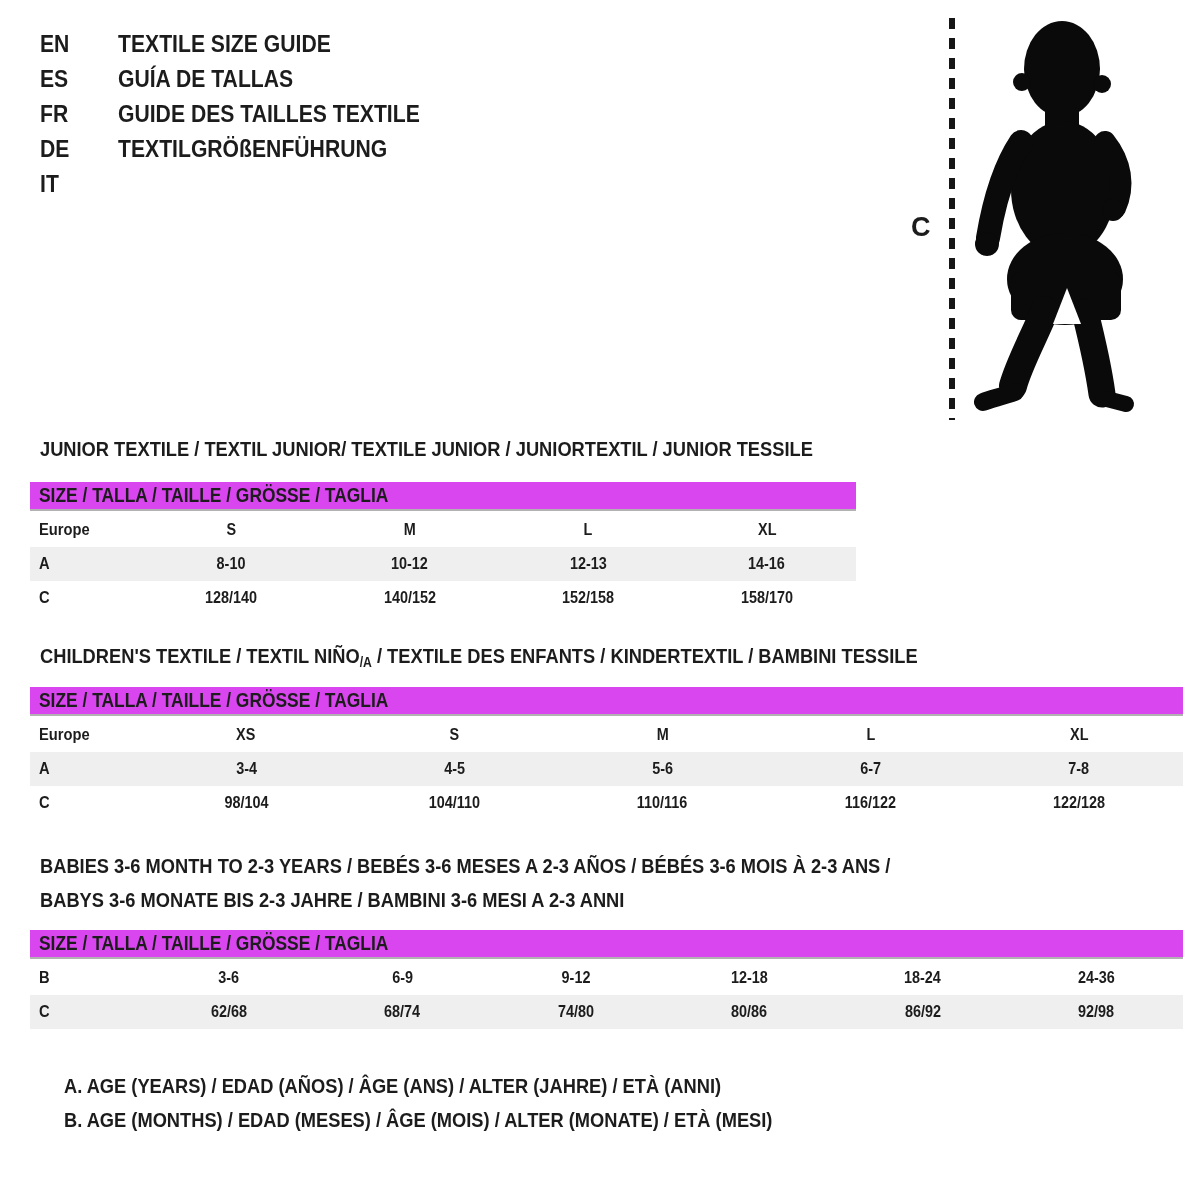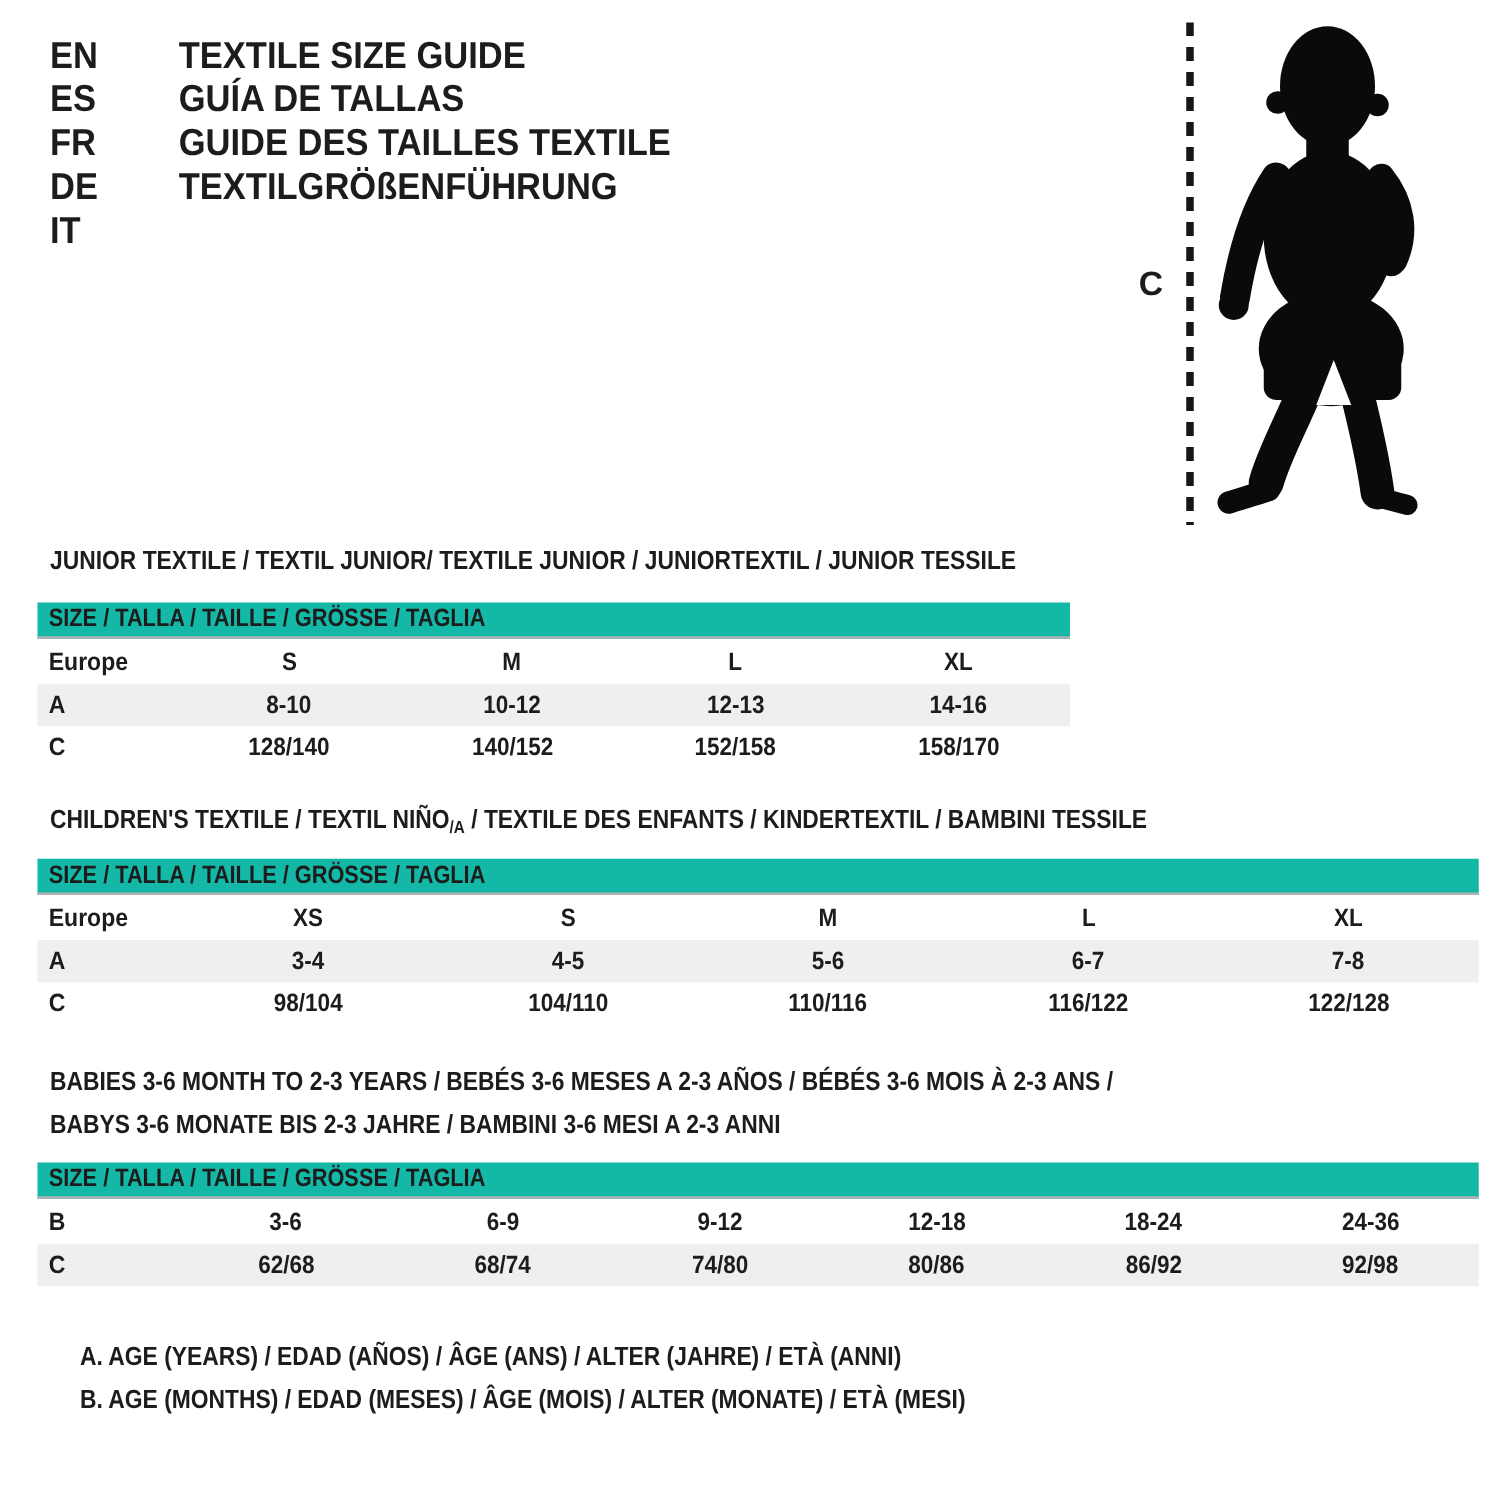--- a/index.html
+++ b/index.html
@@ -7,21 +7,21 @@
     width:1200px;height:1200px;position:relative;background:#ffffff;
     font-family:"Liberation Sans", sans-serif;font-weight:bold;color:#1c1c1c;
     overflow:hidden;
   }
   .cond{display:inline-block;transform:scaleX(0.87);transform-origin:0 50%;white-space:nowrap;}
   .cond9l{display:inline-block;transform:scaleX(0.92);transform-origin:0 50%;white-space:nowrap;}
   .cnd9{display:inline-block;transform:scaleX(0.9);white-space:nowrap;}
 
   
   .lang-list{position:absolute;left:40px;top:27px;}
-  .lang-row{display:flex;height:35px;align-items:center;font-size:30px;gap:25px;}
+  .lang-row{display:flex;height:35px;align-items:center;font-size:23px;}
   .lang-code{width:78px;}
 
   
   .figure{position:absolute;left:905px;top:14px;width:285px;height:412px;}
   .dash-line{position:absolute;left:44px;top:4px;width:6px;height:402px;
     background:repeating-linear-gradient(to bottom,#161616 0 11px,transparent 11px 20px);}
   .figure-label{position:absolute;left:6px;top:198px;font-size:27px;}
   .baby{position:absolute;left:58px;top:0;}
 
   
@@ -29,23 +29,23 @@
   #sec1-title{top:437px;}
   #sec2-title{top:644px;}
   #sec3-title{top:849px;line-height:34px;}
   .t-sub{font-size:14px;vertical-align:-4px;}
 
   
   .size-table{position:absolute;left:30px;}
   #table1{top:482px;width:826px;}
   #table2{top:687px;width:1153px;}
   #table3{top:930px;width:1153px;}
-  .thead{height:27px;background:#14b8a6;border-bottom:2px solid #b2b2b2;
+  .thead{height:27px;background:#d946ef;border-bottom:2px solid #b2b2b2;
     display:flex;align-items:center;padding-left:9px;font-size:20px;}
-  .trow{display:flex;align-items:center;height:34px;font-size:20px;}
+  .trow{display:flex;align-items:center;height:34px;font-size:16px;}
   .trow .rl{width:112px;padding-left:9px;box-sizing:border-box;}
   .trow .cell{flex:1;text-align:center;}
   .alt{background:#efefef;}
   .sp{height:2px;}
 
   
   .legend{position:absolute;left:40px;top:1069px;font-size:21px;line-height:34px;margin-left:24px;}
 </style>
 </head>
 <body>

